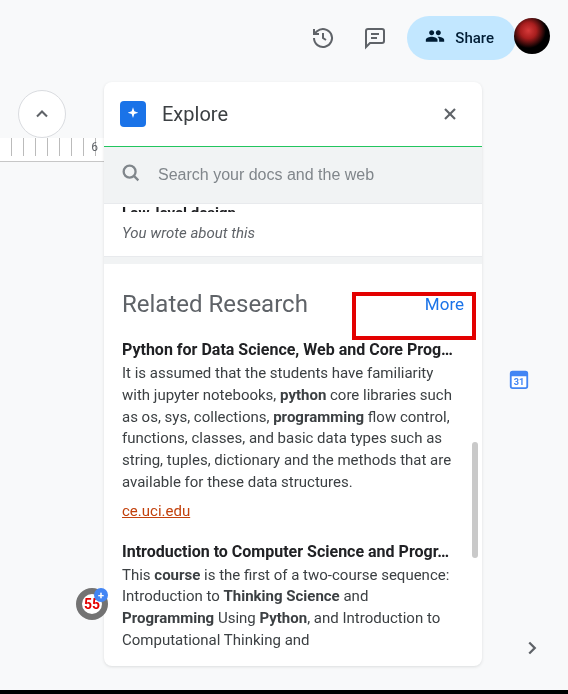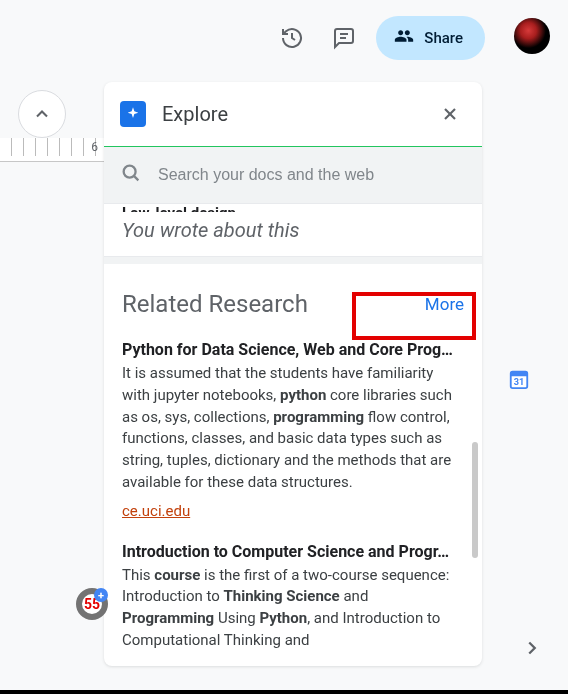--- a/index.html
+++ b/index.html
@@ -9,21 +9,21 @@
       width: 568px;
       height: 694px;
       overflow: hidden;
       position: relative;
     }
     
     
     .top-toolbar {
       position: absolute;
       top: 16px;
-      right: 83px;
+      right: 52px;
       display: flex;
       align-items: center;
       gap: 12px;
     }
     .toolbar-icon {
       width: 40px;
       height: 40px;
       display: flex;
       align-items: center;
       justify-content: center;
@@ -165,22 +165,22 @@
       color: #202124;
       font-size: 15px;
       position: relative;
       top: -4px;
       overflow: hidden;
       height: 8px;
     }
     .prev-topic-sub {
       font-style: italic;
       color: #5f6368;
-      font-size: 20px;
-      margin-top: 2px;
+      font-size: 15px;
+      margin-top: 8px;
     }
     
     .divider {
       height: 8px;
       background: #f1f3f4;
       border-top: 1px solid #e8eaed;
     }
     
     .section-header {
       display: flex;

